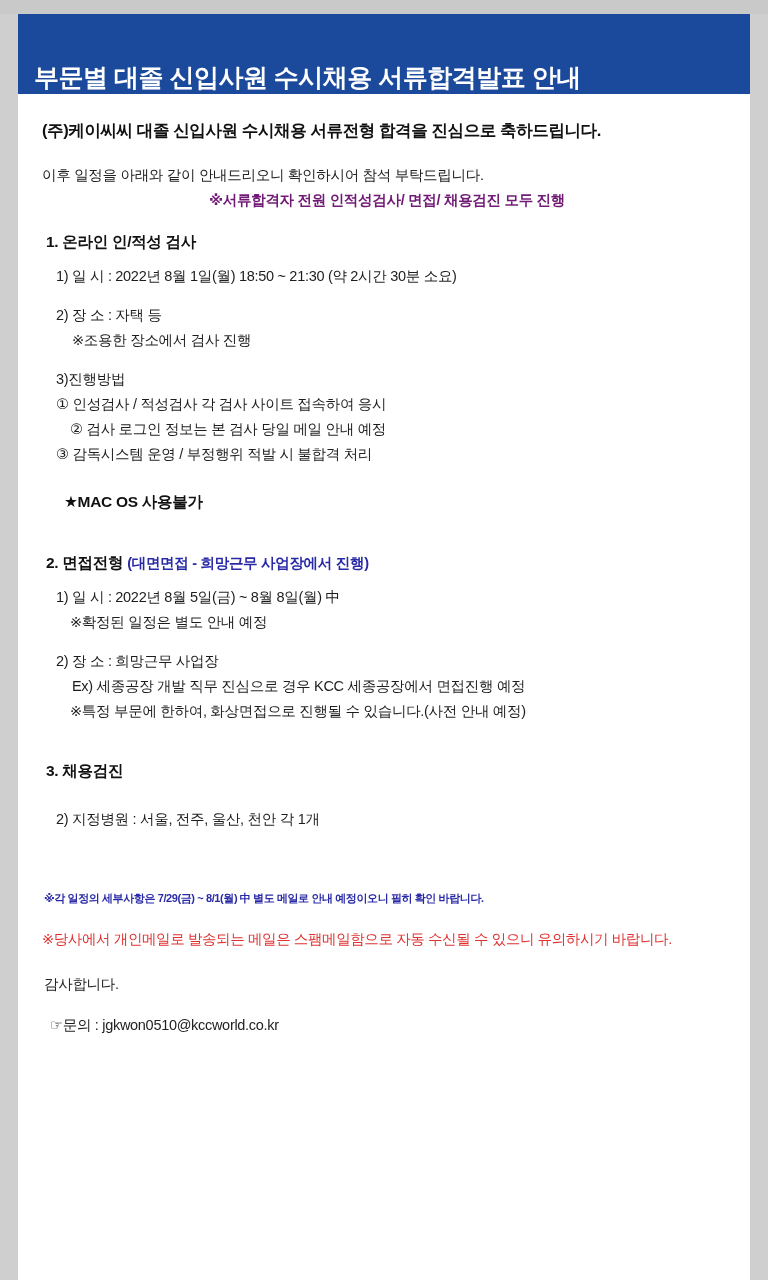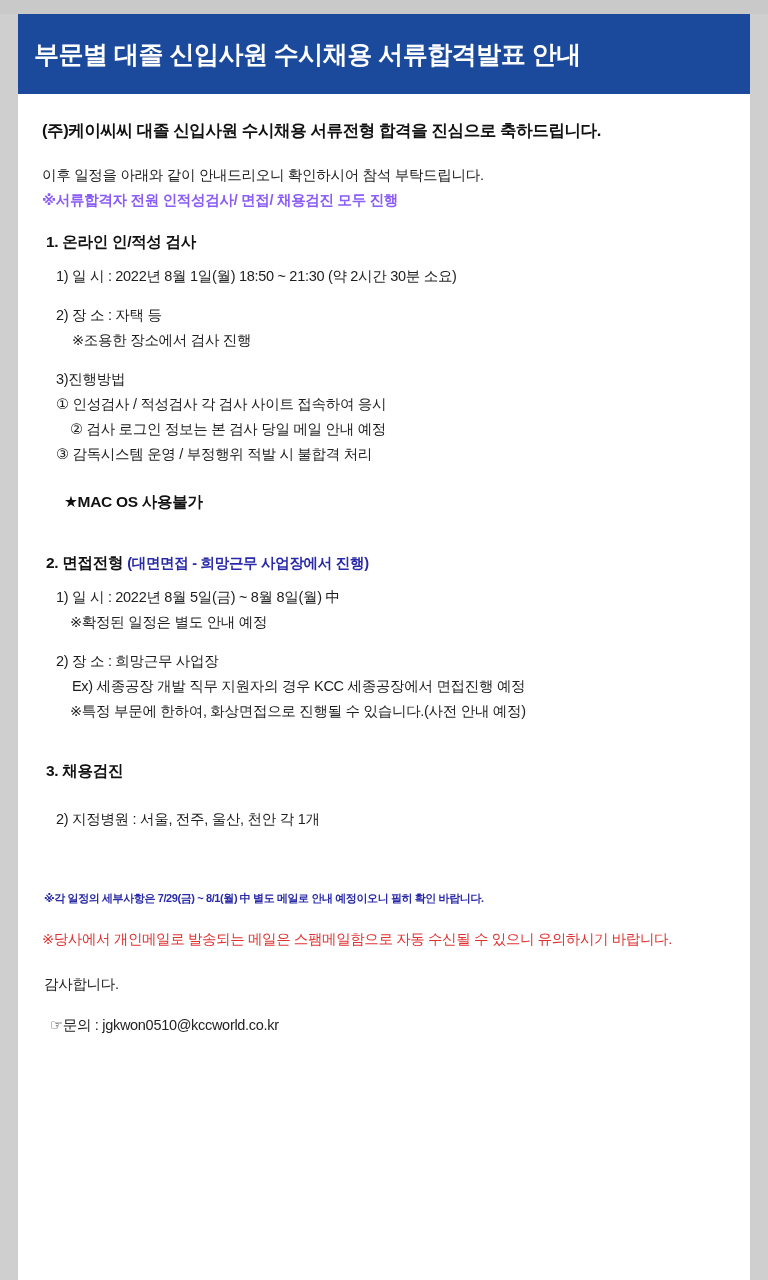--- a/index.html
+++ b/index.html
@@ -38,21 +38,21 @@
     background: #ffffff;
     margin: 0 auto;
     box-sizing: border-box;
   }
 
   .header-band {
     margin-top: 14px;
     background: #1b4a9c;
     height: 80px;
     display: flex;
-    align-items: center;
+    align-items: flex-end;
     padding-left: 16px;
     box-sizing: border-box;
   }
   .header-title {
     color: #ffffff;
     font-size: 25px;
     font-weight: bold;
     letter-spacing: -0.5px;
   }
 
@@ -70,24 +70,25 @@
     margin-bottom: 24px;
   }
   .para {
     font-size: 14.5px;
     color: #222222;
     letter-spacing: -0.3px;
     margin-bottom: 6px;
   }
   .note-blue {
     font-size: 14.5px;
-    color: #8b5cf6;
+    color: #701a75;
     letter-spacing: -0.3px;
     font-weight: bold;
     margin-bottom: 22px;
+    text-align: center;
   }
 
   .section-title {
     font-size: 15.5px;
     font-weight: bold;
     color: #111111;
     letter-spacing: -0.3px;
     margin: 0 0 14px 4px;
   }
   .section-title .sub-blue {
@@ -182,21 +183,21 @@
 
       <div class="section-title">
         <span>2.</span>
         <span>면접전형</span>
         <span class="sub-blue">(대면면접 - 희망근무 사업장에서 진행)</span>
       </div>
       <div class="item">1) 일 시 : 2022년 8월 5일(금) ~ 8월 8일(월) 中</div>
       <div class="item bold">※확정된 일정은 별도 안내 예정</div>
       <div class="gap-sm"></div>
       <div class="item">2) 장 소 : 희망근무 사업장</div>
-      <div class="item indent2">Ex) 세종공장 개발 직무 지원자의 경우 KCC 세종공장에서 면접진행 예정</div>
+      <div class="item indent2">Ex) 세종공장 개발 직무 진심으로 경우 KCC 세종공장에서 면접진행 예정</div>
       <div class="item bold">※특정 부문에 한하여, 화상면접으로 진행될 수 있습니다.(사전 안내 예정)</div>
 
       <div class="gap-lg"></div>
 
       <div class="section-title">
         <span>3.</span>
         <span>채용검진</span>
       </div>
       <div class="gap-sm"></div>
       <div class="item">2) 지정병원 : 서울, 전주, 울산, 천안 각 1개</div>

